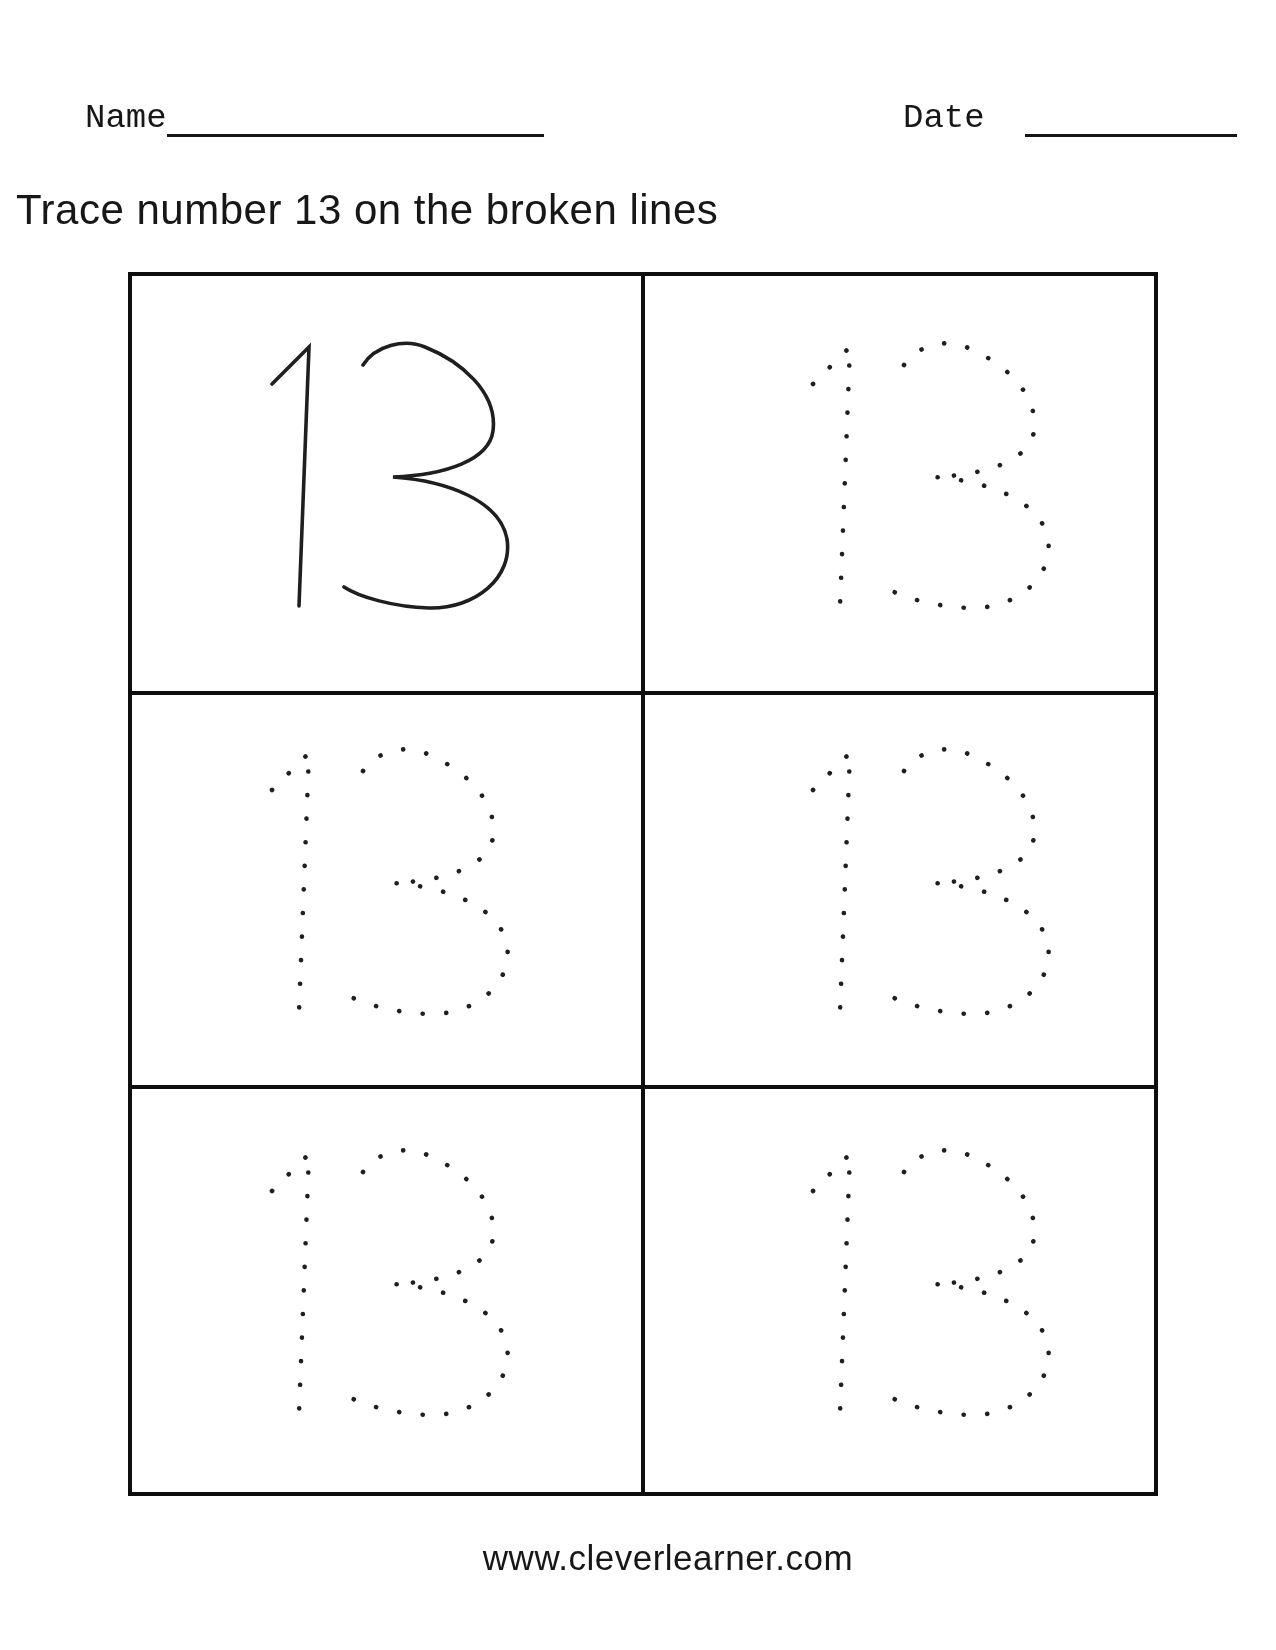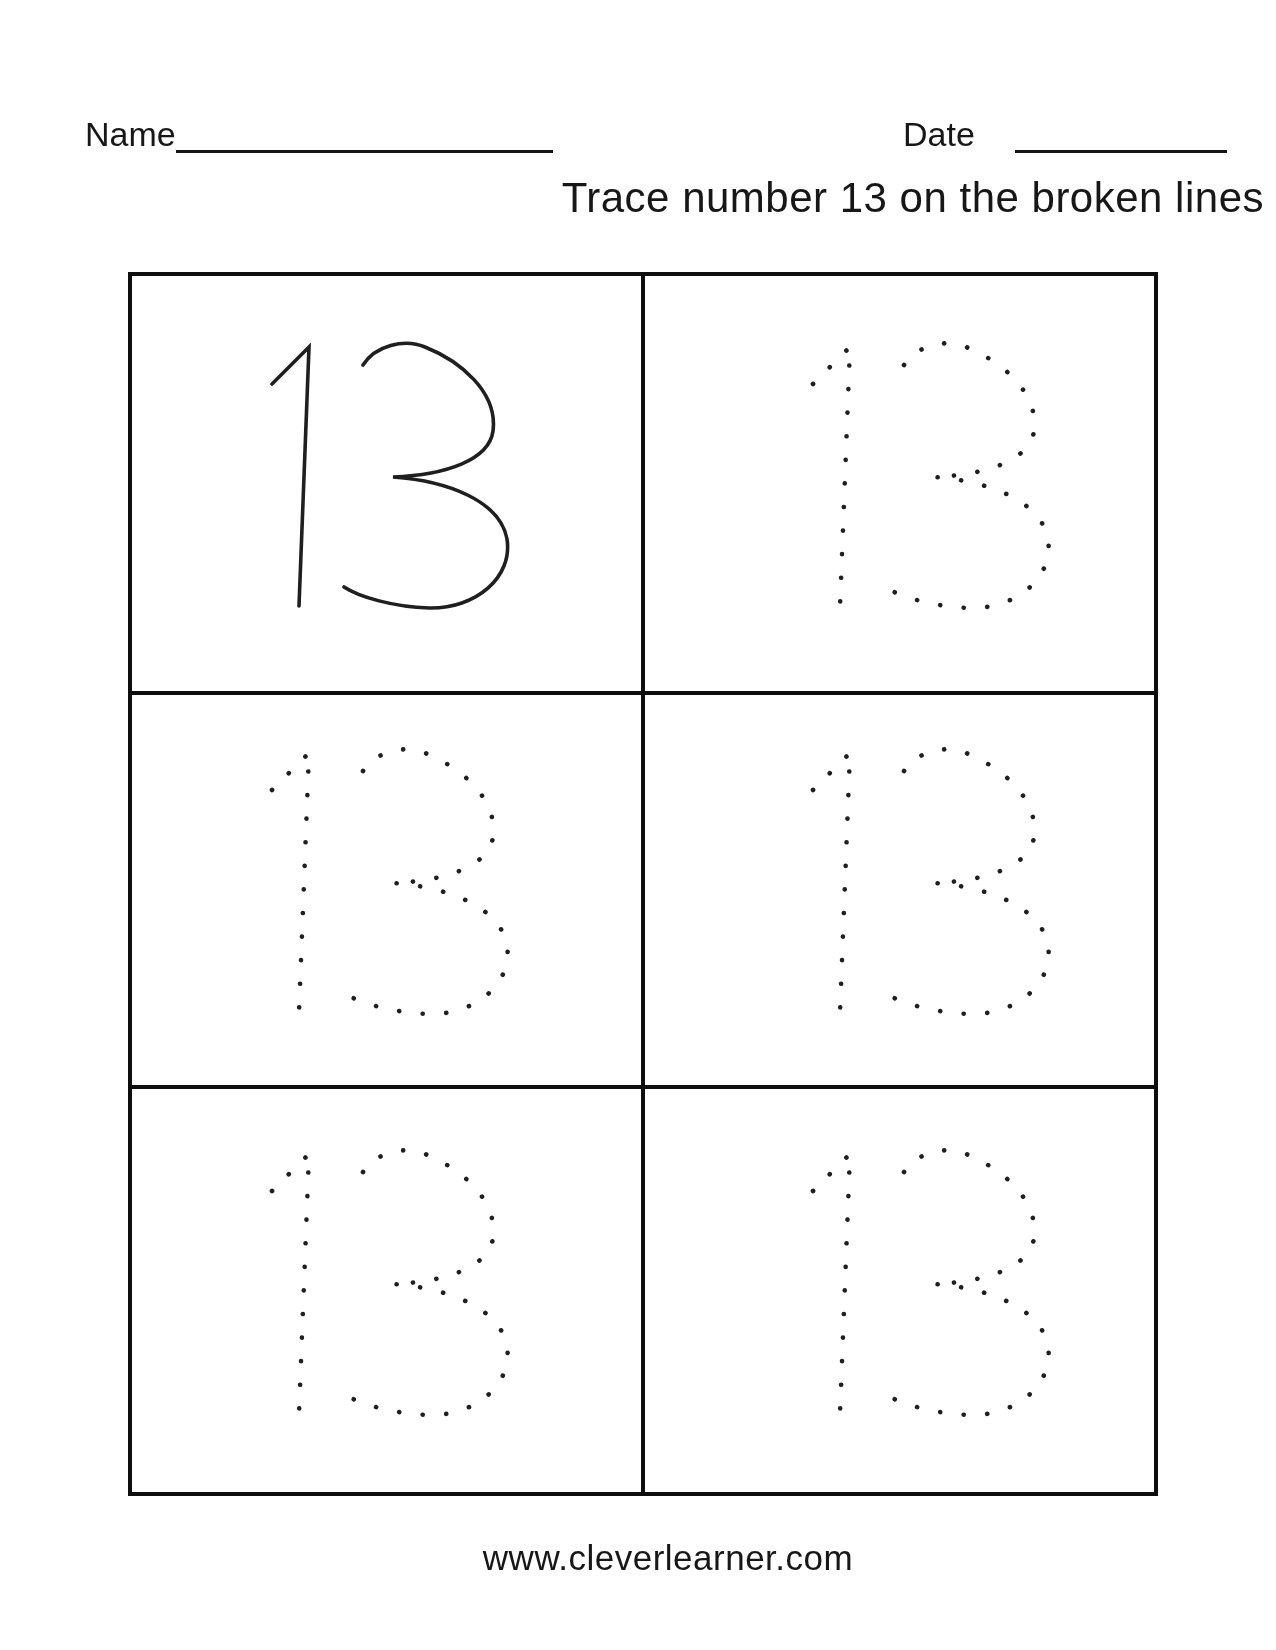--- a/index.html
+++ b/index.html
@@ -2,31 +2,31 @@
 <html><head>
 <meta charset="utf-8">
 <style>
   html,body{margin:0;padding:0;background:#ffffff;}
   .page{
     position:relative;width:1276px;height:1650px;margin:0 auto;
     background:#ffffff;color:#1b1b1b;
     font-family:"Liberation Sans", sans-serif;overflow:hidden;
   }
   
-  .field-row{position:absolute;top:116px;display:flex;}
+  .field-row{position:absolute;top:100px;display:flex;font-family:Liberation Mono, monospace;}
   .field-row.name{left:85px;}
   .field-row.date{left:903px;gap:32px;}
   .field-label{font-size:34px;line-height:1.1;color:#171717;}
   .write-line{display:inline-block;height:34px;border-bottom:3px solid #161616;}
   .write-line.name-line{width:377px;}
   .write-line.date-line{width:212px;margin-left:8px;}
   
   .title{
-    position:absolute;top:170px;left:0;width:1260px;text-align:right;
-    font-size:42px;font-weight:400;letter-spacing:0.5px;color:#171717;margin:4px;
+    position:absolute;top:170px;left:0;width:1260px;text-align:left;
+    font-size:42px;font-weight:400;letter-spacing:0.5px;color:#171717;margin:16px;
   }
   
   .grid{
     position:absolute;left:128px;top:272px;width:1030px;height:1224px;
     box-sizing:border-box;border:4px solid #0e0e0e;
     display:grid;grid-template-columns:513px auto;grid-template-rows:419px 394px auto;
     background:#ffffff;
   }
   .cell{display:flex;align-items:center;justify-content:center;box-sizing:border-box;}
   .cell.col1{border-right:4px solid #0e0e0e;}

